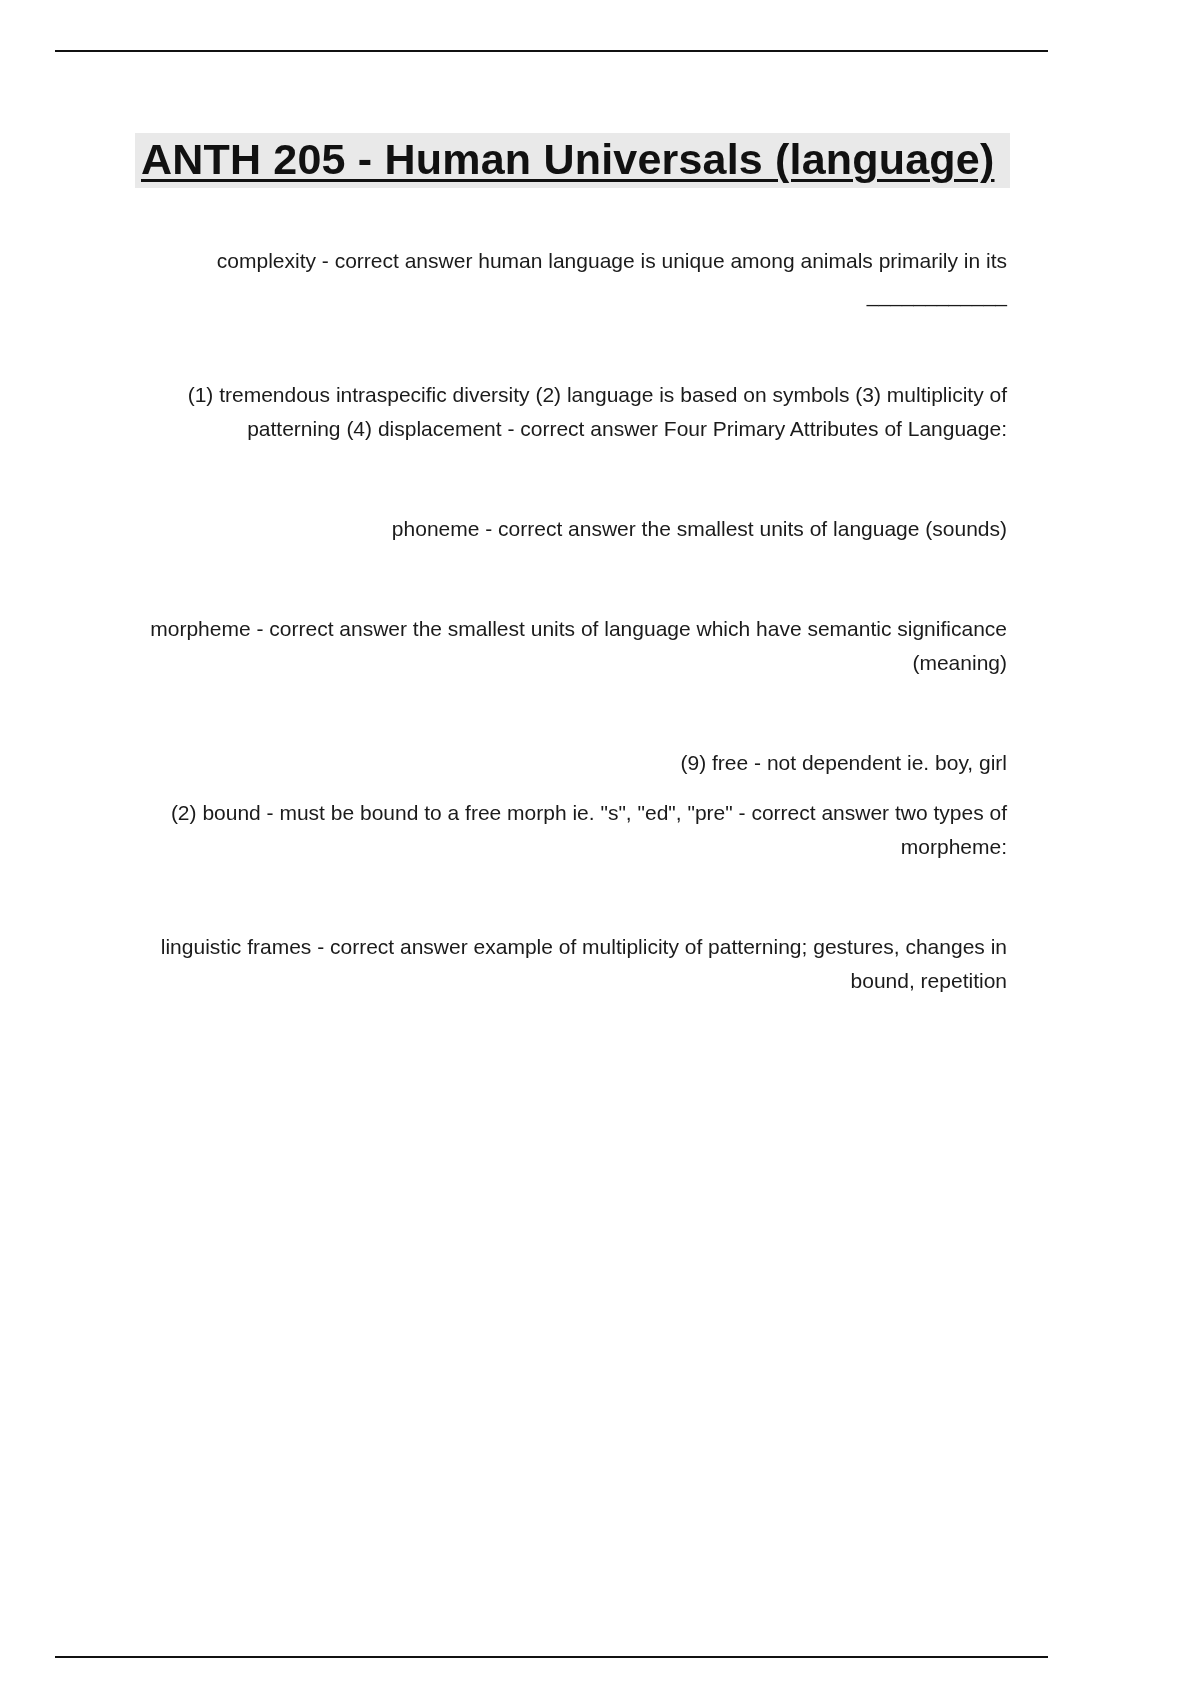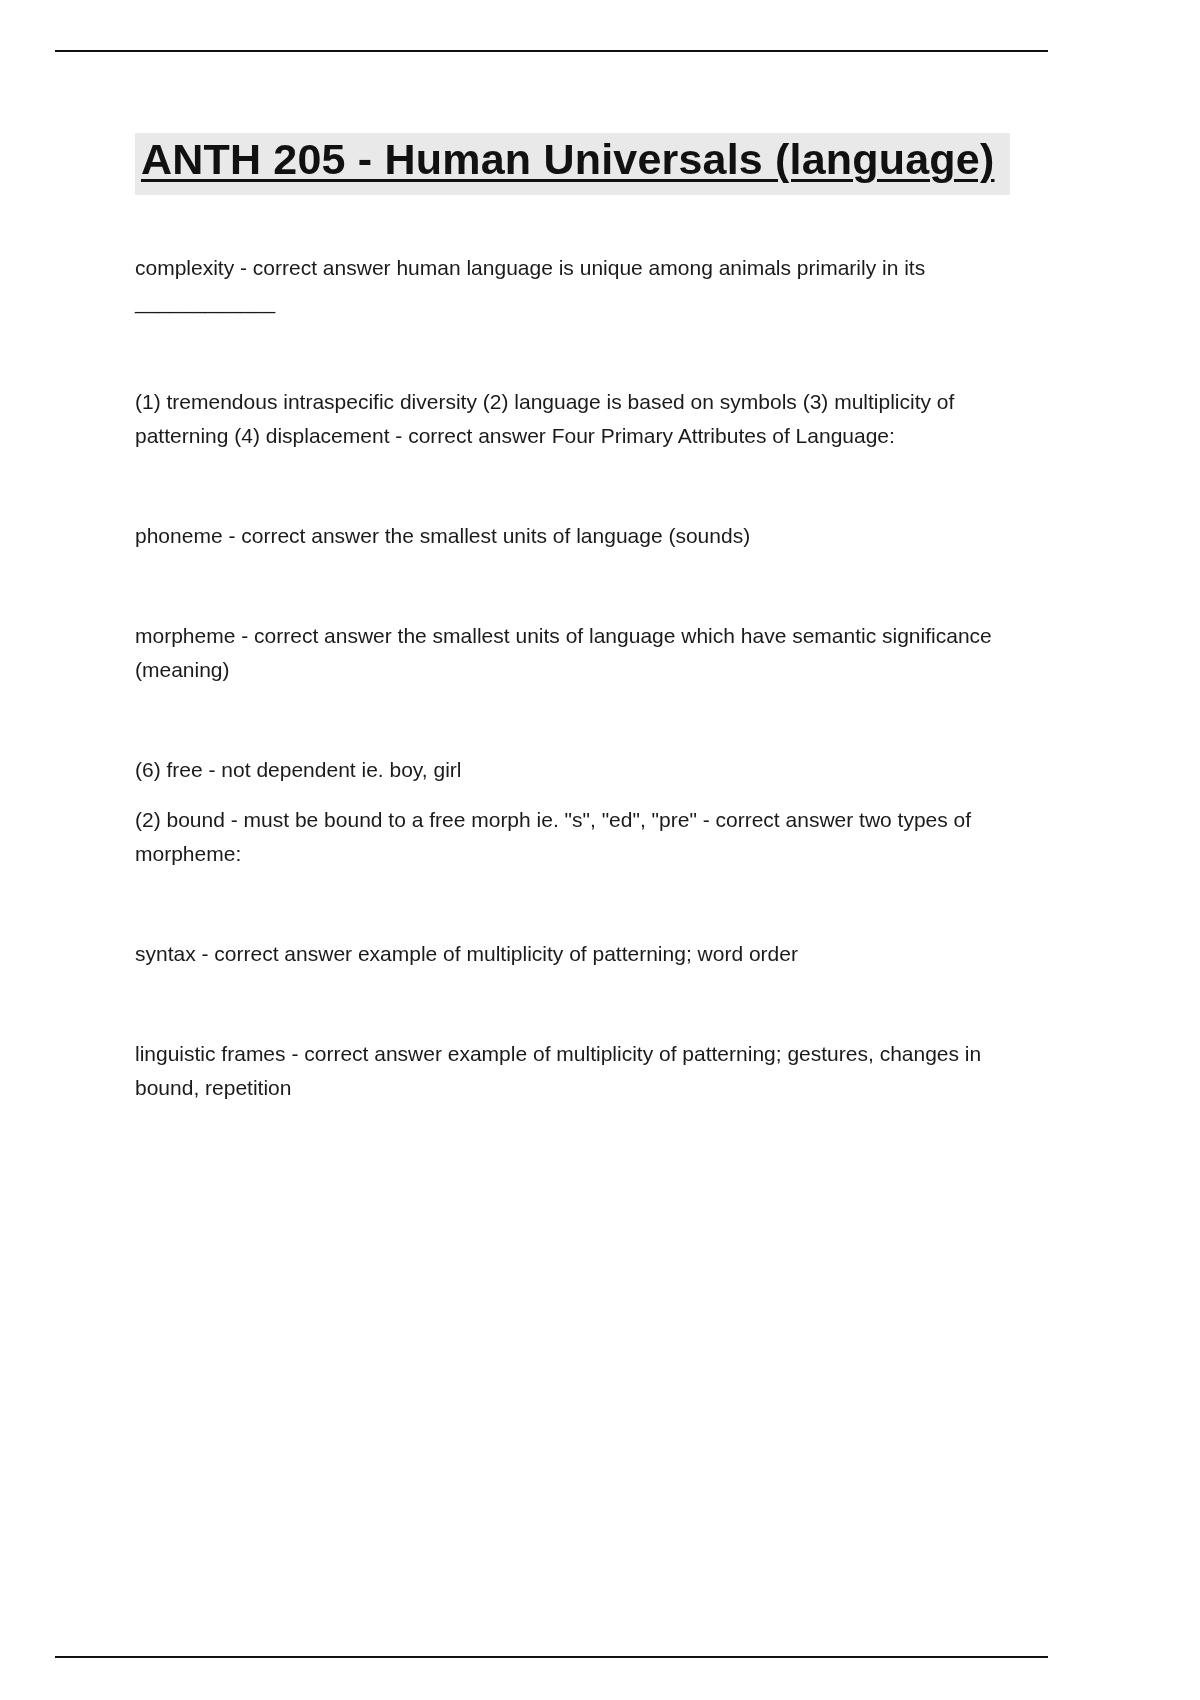--- a/index.html
+++ b/index.html
@@ -29,38 +29,39 @@
   .content {
     position: absolute;
     top: 0;
     left: 135px;
     width: 872px;
   }
 
   h1.title {
     display: inline-block;
     margin: 133px 0 56px 0;
-    padding: 3px 16px 12px 6px;
+    padding: 3px 16px 5px 6px;
     background: #e9e9e9;
     font-size: 43px;
     font-weight: bold;
     line-height: 1.1;
     color: #111111;
     text-decoration: underline;
     text-decoration-thickness: 3px;
     text-underline-offset: 5px;
     letter-spacing: 0.2px;
     white-space: nowrap;
   }
 
   p.qa {
     margin: 0 0 66px 0;
     font-size: 21px;
     line-height: 34px;
     color: #1b1b1b;
+    text-align: right;
   }
   p.qa.tight {
     margin-bottom: 16px;
   }
 </style>
 </head>
 <body>
 
 <div class="page">
   <div class="rule top"></div>
@@ -70,23 +71,22 @@
 
     <p class="qa">complexity - correct answer human language is unique among animals primarily in its ____________</p>
 
 
     <p class="qa">(1) tremendous intraspecific diversity (2) language is based on symbols (3) multiplicity of patterning (4) displacement - correct answer Four Primary Attributes of Language:</p>
 
     <p class="qa">phoneme - correct answer the smallest units of language (sounds)</p>
 
     <p class="qa">morpheme - correct answer the smallest units of language which have semantic significance (meaning)</p>
 
-    <p class="qa tight">(6) free - not dependent ie. boy, girl</p>
+    <p class="qa tight">(9) free - not dependent ie. boy, girl</p>
 
     <p class="qa">(2) bound - must be bound to a free morph ie. "s", "ed", "pre" - correct answer two types of morpheme:</p>
 
-    <p class="qa">syntax - correct answer example of multiplicity of patterning; word order</p>
 
     <p class="qa">linguistic frames - correct answer example of multiplicity of patterning; gestures, changes in bound, repetition</p>
   </div>
 
   <div class="rule bottom"></div>
 </div>
 
 </body></html>

